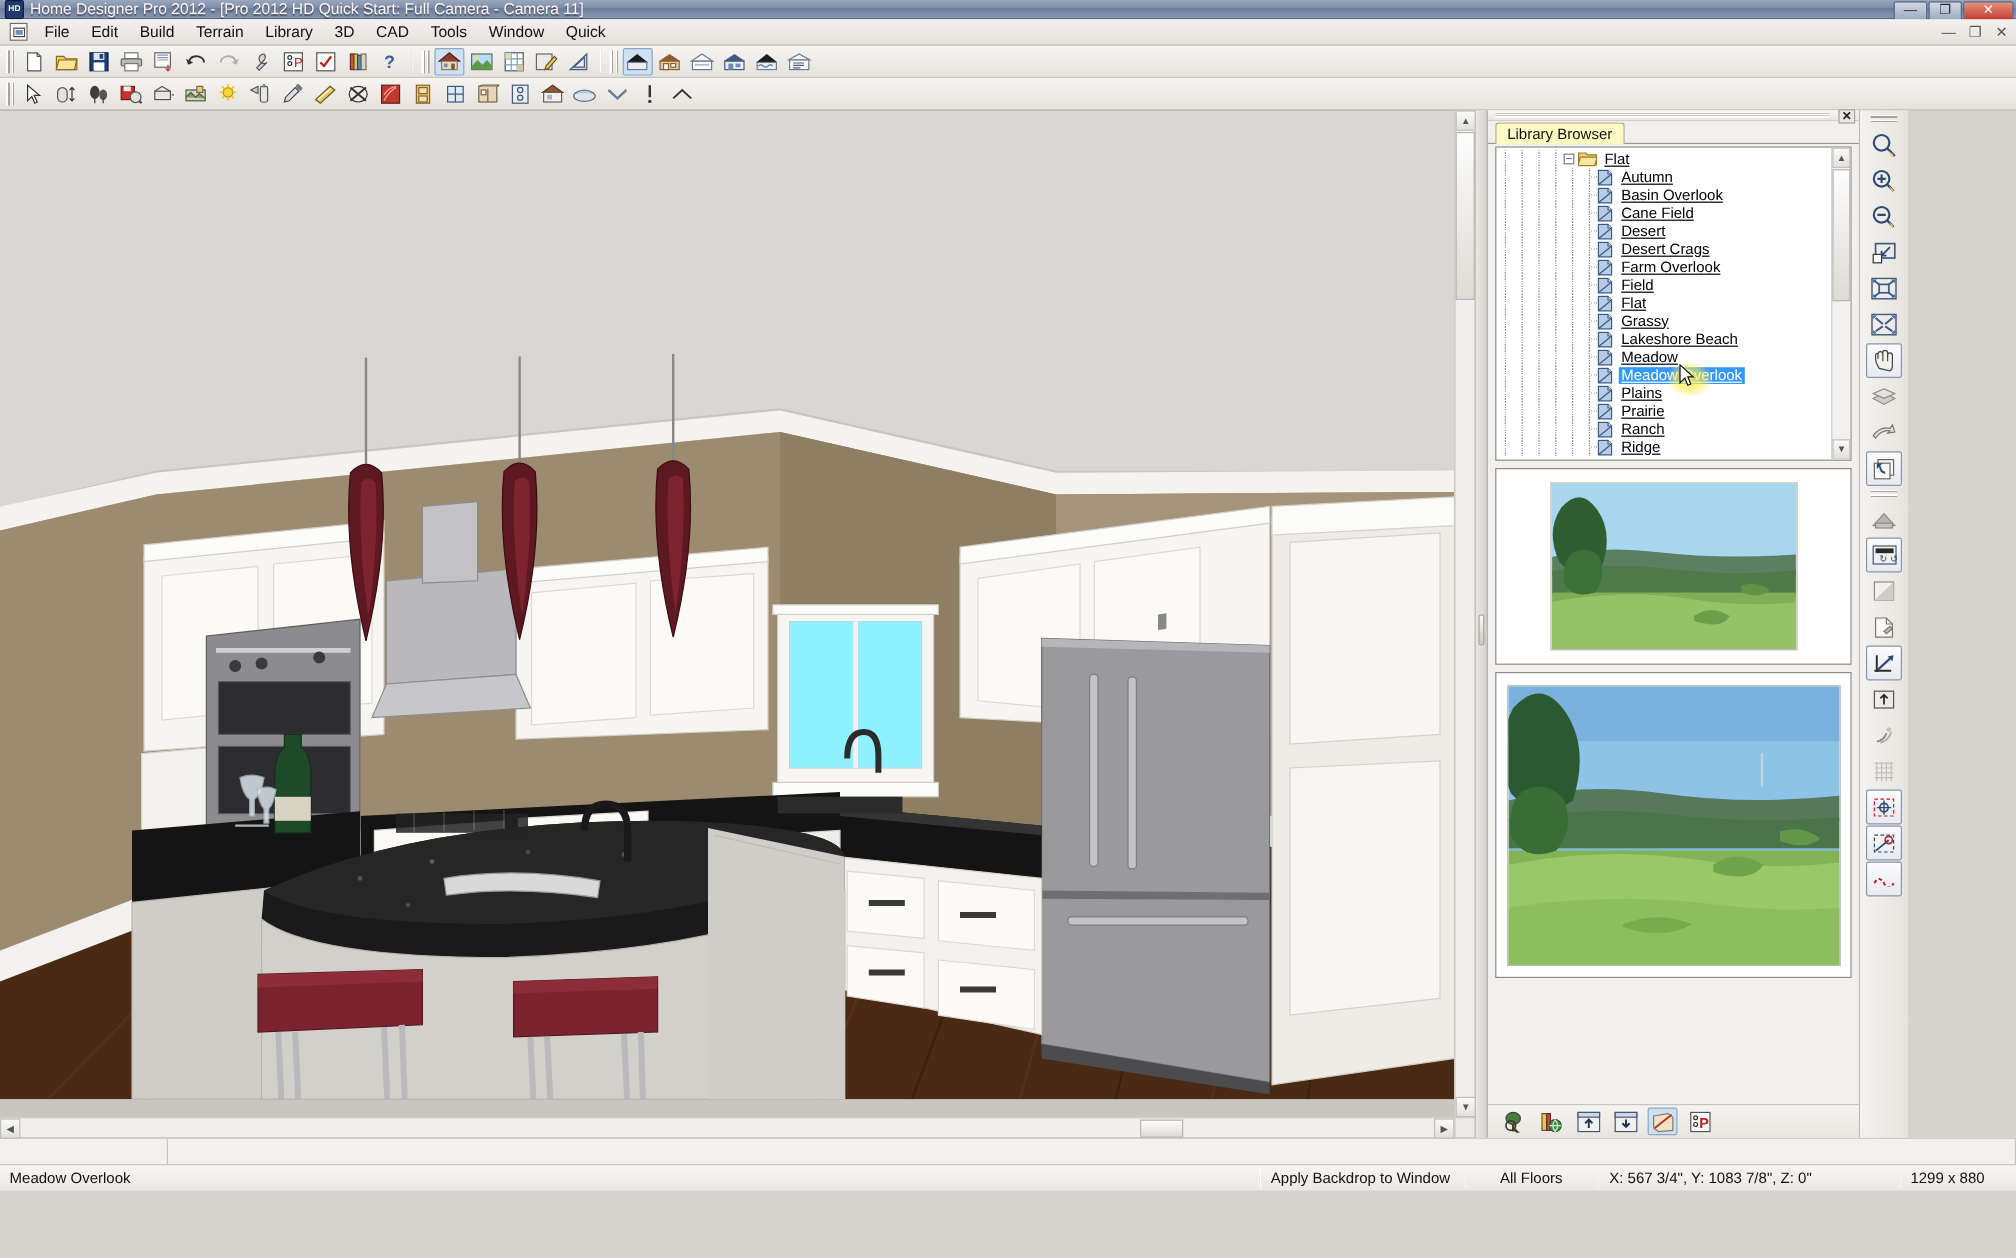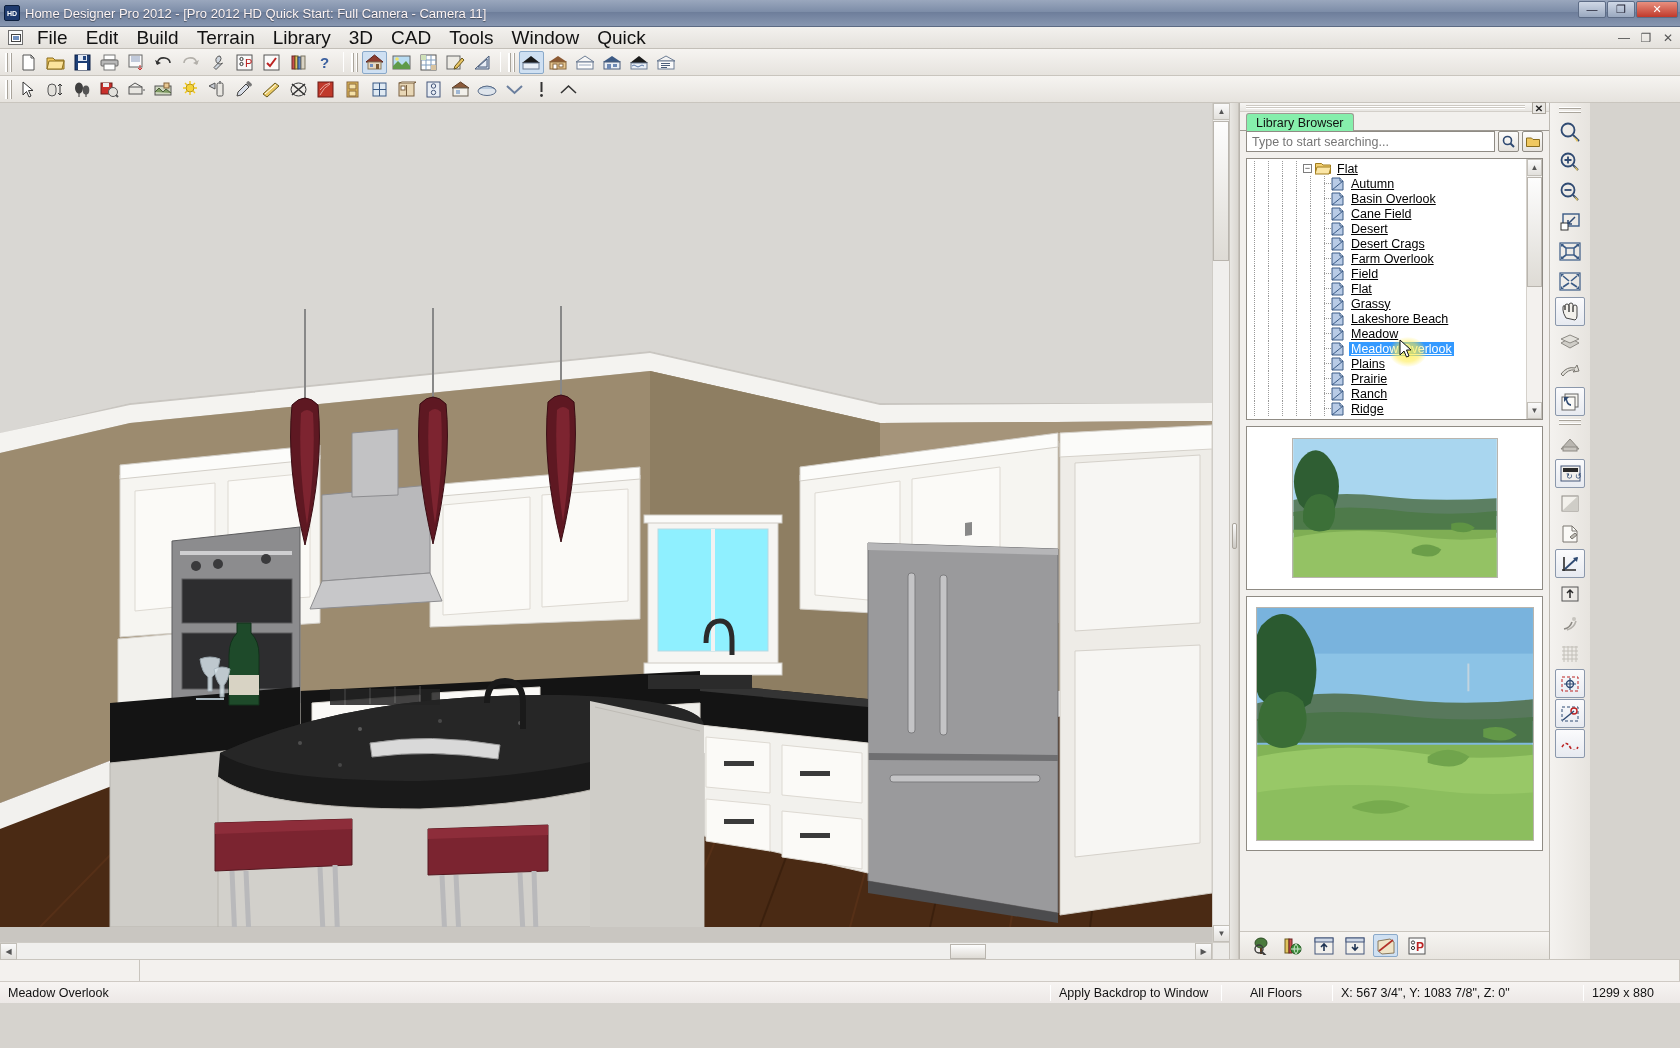--- a/index.html
+++ b/index.html
@@ -6,21 +6,21 @@
   html,body { width:1680px; height:1048px; overflow:hidden; }
   body {
     font-family: "Liberation Sans", sans-serif;
     font-size: 13px;
     background:#d6d3ce;
     -webkit-font-smoothing: antialiased;
   }
 
   
   #titlebar{
-    height:27px;
+    height:16px;
     background:linear-gradient(to bottom,#9aa7bd 0%,#7d8da8 45%,#6d7d9a 46%,#8897b1 100%);
     display:flex; align-items:center;
     border-bottom:1px solid #5c6a83;
     position:relative;
     text-align:center;
   }
   #titlebar .app-icon{
     width:16px;height:16px;margin-left:4px;margin-right:5px;
     background:#1e3a6e; color:#fff; font-size:7px; font-weight:bold;
     display:flex;align-items:center;justify-content:center;
@@ -44,21 +44,21 @@
   #menubar{
     height:22px; background:linear-gradient(to bottom,#f3f1ee,#e4e1dc);
     display:flex; align-items:center; border-bottom:1px solid #c3bfb8;
     position:relative;
   }
   #menubar .doc-icon{
     width:15px;height:15px;margin:0 5px 0 8px;
     border:1px solid #6f6f6f;background:#fafafa;
     display:flex;align-items:center;justify-content:center;font-size:8px;color:#333;
   }
-  #menubar .mi{ padding:3px 9px; color:#111; font-size:19px; }
+  #menubar .mi{ padding:3px 9px; color:#111; font-size:13px; }
   .mdibtns{ position:absolute; right:4px; display:flex; gap:6px; color:#555; font-size:12px; }
   .mdibtns span{ width:16px;text-align:center; }
 
   
   .toolbar{
     height:27px; background:linear-gradient(to bottom,#f6f4f1,#e6e3de);
     display:flex; align-items:center; border-bottom:1px solid #c9c5be;
     padding-left:2px;
   }
   .grip{ width:7px;height:19px; margin:0 3px;
@@ -98,21 +98,21 @@
     border-left:1px solid #b9b5ae; position:relative;}
   #lib-gripbar{ height:9px;background:linear-gradient(to bottom,#f7f6f4,#e8e6e2);
     border-bottom:1px solid #d3cfc9; position:relative;}
   #lib-gripbar:after{content:"";position:absolute;left:6px;right:24px;top:2px;height:4px;
     background:repeating-linear-gradient(to bottom,#cdc9c2 0 1px,#fff 1px 2px);}
   #lib-close{ position:absolute;right:3px;top:-1px;width:14px;height:12px;
     display:flex;align-items:center;justify-content:center;font-size:10px;font-weight:bold;color:#222;
     background:#e9e7e3;border:1px solid #a9a49b;}
   .libtabs{ display:flex; padding-left:6px; height:19px; background:#f2f0ed;
     border-bottom:1px solid #9e9a93;}
-  .libtab{ padding:2px 9px 3px; background:#86efac; border:1px solid #9e9a93;
+  .libtab{ padding:2px 9px 3px; background:#fef9c3; border:1px solid #9e9a93;
     border-bottom:none; font-size:12.5px;color:#111;border-radius:3px 3px 0 0; position:relative;top:1px;}
   .lib-row{ display:flex;align-items:center;padding:6px 6px 3px 6px; gap:6px; }
   .lib-label{font-size:12.5px;color:#111;}
   .combo{
     flex:1; height:21px; border:1px solid #8f8b84; border-radius:3px;
     background:linear-gradient(to bottom,#fefefe 0%,#eceae6 48%,#ddd9d3 52%,#f2f0ec 100%);
     display:flex;align-items:center;justify-content:center; position:relative;font-size:12.5px;color:#111;
   }
   .combo .caret{ position:absolute;right:6px;width:0;height:0;
     border-left:4px solid transparent;border-right:4px solid transparent;border-top:5px solid #222;}
@@ -731,34 +731,20 @@
   <div id="library">
     <div id="lib-gripbar">
       <div id="lib-close">✕</div>
     </div>
 
     <div class="libtabs">
       <div class="libtab">Library Browser</div>
     </div>
 
 
-    <div class="searchrow">
-      <input class="searchinput" placeholder="Type to start searching..." style="">
-      <div class="sbtn">
-        <svg width="13" height="13">
-            <circle cx="5.5" cy="5.5" r="4" fill="none" stroke="#2f4a72" stroke-width="1.6"></circle>
-            <path d="M8.5 8.5 L12 12" stroke="#2f4a72" stroke-width="2"></path>
-          </svg>
-      </div>
-      <div class="sbtn">
-        <svg width="14" height="12">
-            <path d="M0.5 2 h5 l1.5 1.5 h6.5 v7 h-13 Z" fill="#f0c860" stroke="#8a6d1d"></path>
-          </svg>
-      </div>
-    </div>
 
     <div id="treebox">
       <div id="tree">
 
         <div class="tnode">
           <span class="indent"></span>
           <span class="indent"></span>
           <span class="indent"></span>
           <span class="indent"></span>
           <span class="expander">−</span>

